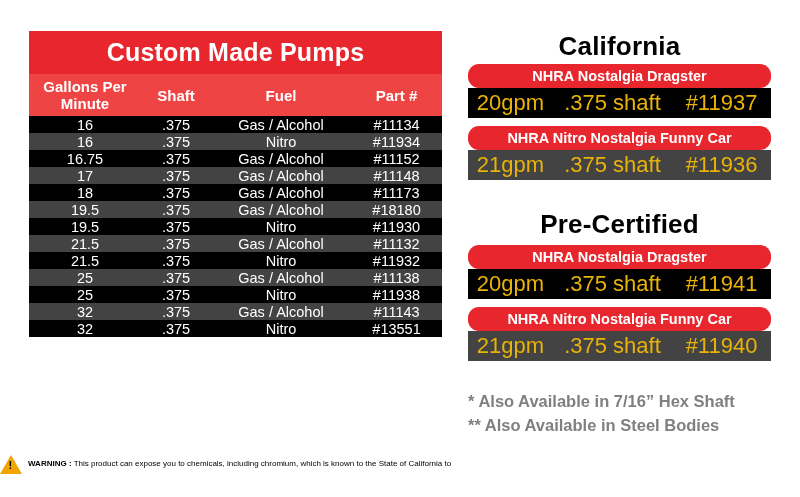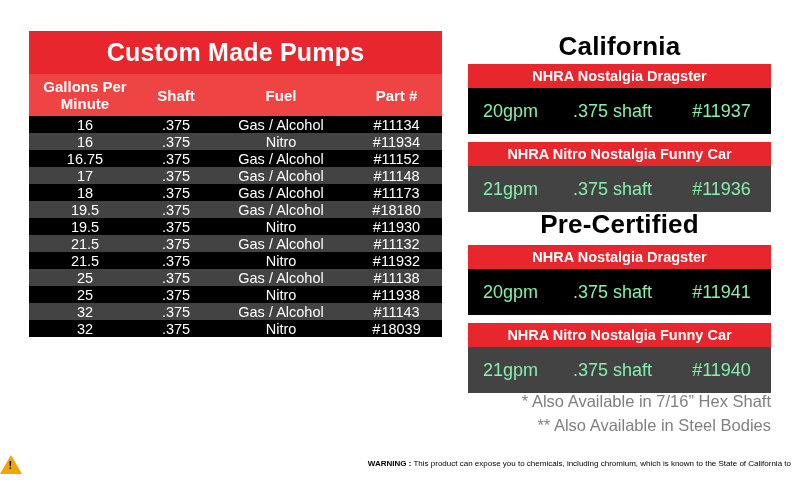--- a/index.html
+++ b/index.html
@@ -81,55 +81,56 @@
     table-layout: fixed;
   }
   .mini-table .cat {
     background: #e8262d;
     color: #fff;
     font-size: 14.5px;
     font-weight: bold;
     text-align: center;
     height: 24px;
     padding: 0;
+    border-radius: 11px;
   }
   .mini-table td.val {
     text-align: center;
-    font-size: 18px;
-    color: #86efac;
+    font-size: 22px;
+    color: #eab308;
     height: 30px;
-    padding: 8px;
+    padding: 0;
     vertical-align: middle;
   }
   .mini-dark td.val { background: #000; }
   .mini-gray td.val { background: #434343; }
   .mc1 { width: 85px; }
   .mc2 { width: 119px; }
   .mc3 { width: 99px; }
 
   .footnotes {
     position: absolute;
     left: 468px;
     width: 303px;
-    text-align: right;
+    text-align: left;
     color: #808080;
-    font-weight: normal;
+    font-weight: bold;
     font-size: 16.5px;
     line-height: 24px;
   }
 
   
   .warning {
     position: absolute;
     left: 0;
     top: 455px;
     width: 791px;
     display: flex;
     align-items: center;
-    justify-content: space-between;
+    justify-content: flex-start;
   }
   .warning-triangle {
     width: 0; height: 0;
     border-left: 11px solid transparent;
     border-right: 11px solid transparent;
     border-bottom: 19px solid #f0a500;
     position: relative;
     margin-right: 6px;
     flex: 0 0 auto;
   }
@@ -242,21 +243,21 @@
     <tr class="row-gray">
       <td>32</td>
       <td>.375</td>
       <td>Gas / Alcohol</td>
       <td>#11143</td>
     </tr>
     <tr class="row-dark">
       <td>32</td>
       <td>.375</td>
       <td>Nitro</td>
-      <td>#18039</td>
+      <td>#13551</td>
     </tr>
   </tbody>
 </table>
 
 <div class="right-block" style="top:31px;">
   <div class="section-title">California</div>
 </div>
 
 <div class="right-block" style="top:64px;">
   <table class="mini-table">

